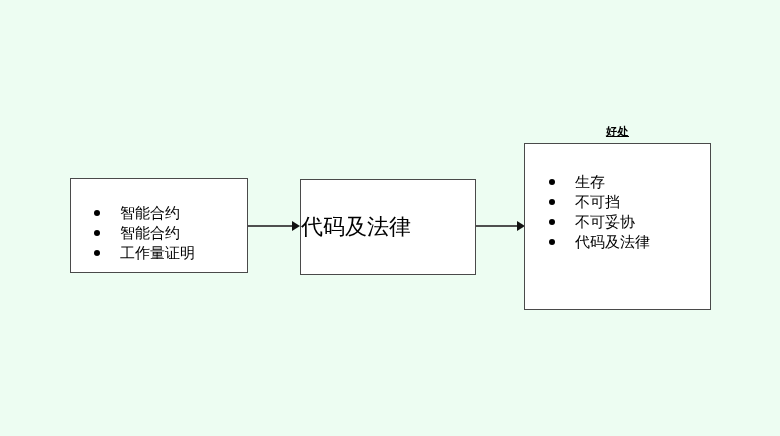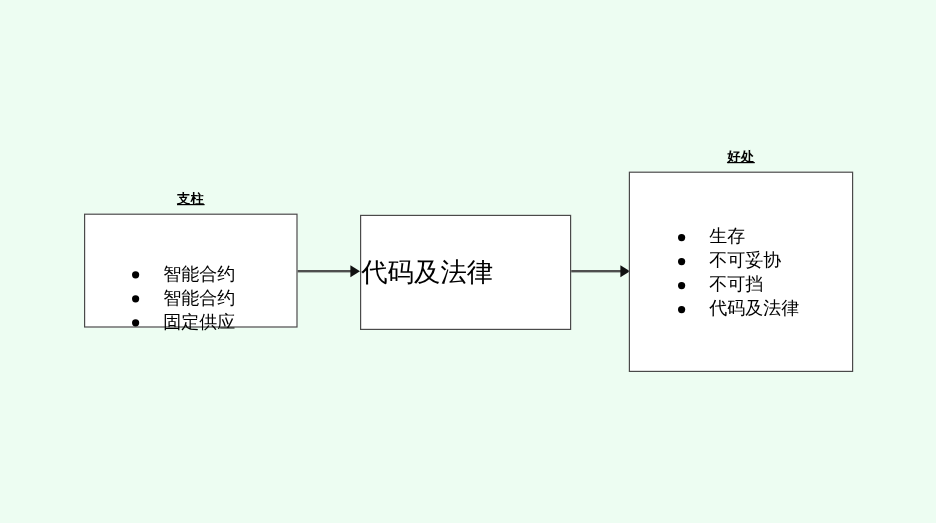--- a/index.html
+++ b/index.html
@@ -36,21 +36,21 @@
   .node-box {
     position: absolute;
     background: #ffffff;
     border: 1.4px solid #4a4a4a;
     box-sizing: border-box;
   }
 
   
   .bullet-list {
     position: absolute;
-    margin: 16px;
+    margin: 0;
     padding: 0;
     list-style: none;
   }
   .bullet-item {
     position: relative;
     font-size: 15px;
     line-height: 20px;
     color: #000;
     white-space: nowrap;
   }
@@ -94,35 +94,34 @@
     border-top: 5px solid transparent;
     border-bottom: 5px solid transparent;
     border-left: 8px solid #111111;
   }
 </style>
 </head>
 <body>
 
 <div id="canvas">
 
-  <div class="box-title" style="left:70px; top:160px; width:178px;">支柱</div>
 
   <div class="node-box" style="left:70px; top:178px; width:178px; height:95px;">
     <ul class="bullet-list" style="left:23px; top:24px;">
       <li class="bullet-item">
         <span class="bullet-dot"></span>
         <span class="bullet-text">智能合约</span>
       </li>
       <li class="bullet-item">
         <span class="bullet-dot"></span>
         <span class="bullet-text">智能合约</span>
       </li>
       <li class="bullet-item">
         <span class="bullet-dot"></span>
-        <span class="bullet-text">固定供应</span>
+        <span class="bullet-text">工作量证明</span>
       </li>
     </ul>
   </div>
 
   <div class="connector" style="left:248px; top:225px; width:47px;"></div>
   <div class="arrow-head" style="left:292px; top:221px;"></div>
 
 
   <div class="node-box" style="left:300px; top:179px; width:176px; height:96px;">
     <div class="center-label">代码及法律</div>
@@ -134,25 +133,25 @@
   <div class="box-title" style="left:524px; top:125px; width:187px;">好处</div>
 
   <div class="node-box" style="left:524px; top:143px; width:187px; height:167px;">
     <ul class="bullet-list" style="left:24px; top:28px;">
       <li class="bullet-item">
         <span class="bullet-dot"></span>
         <span class="bullet-text">生存</span>
       </li>
       <li class="bullet-item">
         <span class="bullet-dot"></span>
-        <span class="bullet-text">不可妥协</span>
+        <span class="bullet-text">不可挡</span>
       </li>
       <li class="bullet-item">
         <span class="bullet-dot"></span>
-        <span class="bullet-text">不可挡</span>
+        <span class="bullet-text">不可妥协</span>
       </li>
       <li class="bullet-item">
         <span class="bullet-dot"></span>
         <span class="bullet-text">代码及法律</span>
       </li>
     </ul>
   </div>
 
 </div>
 

